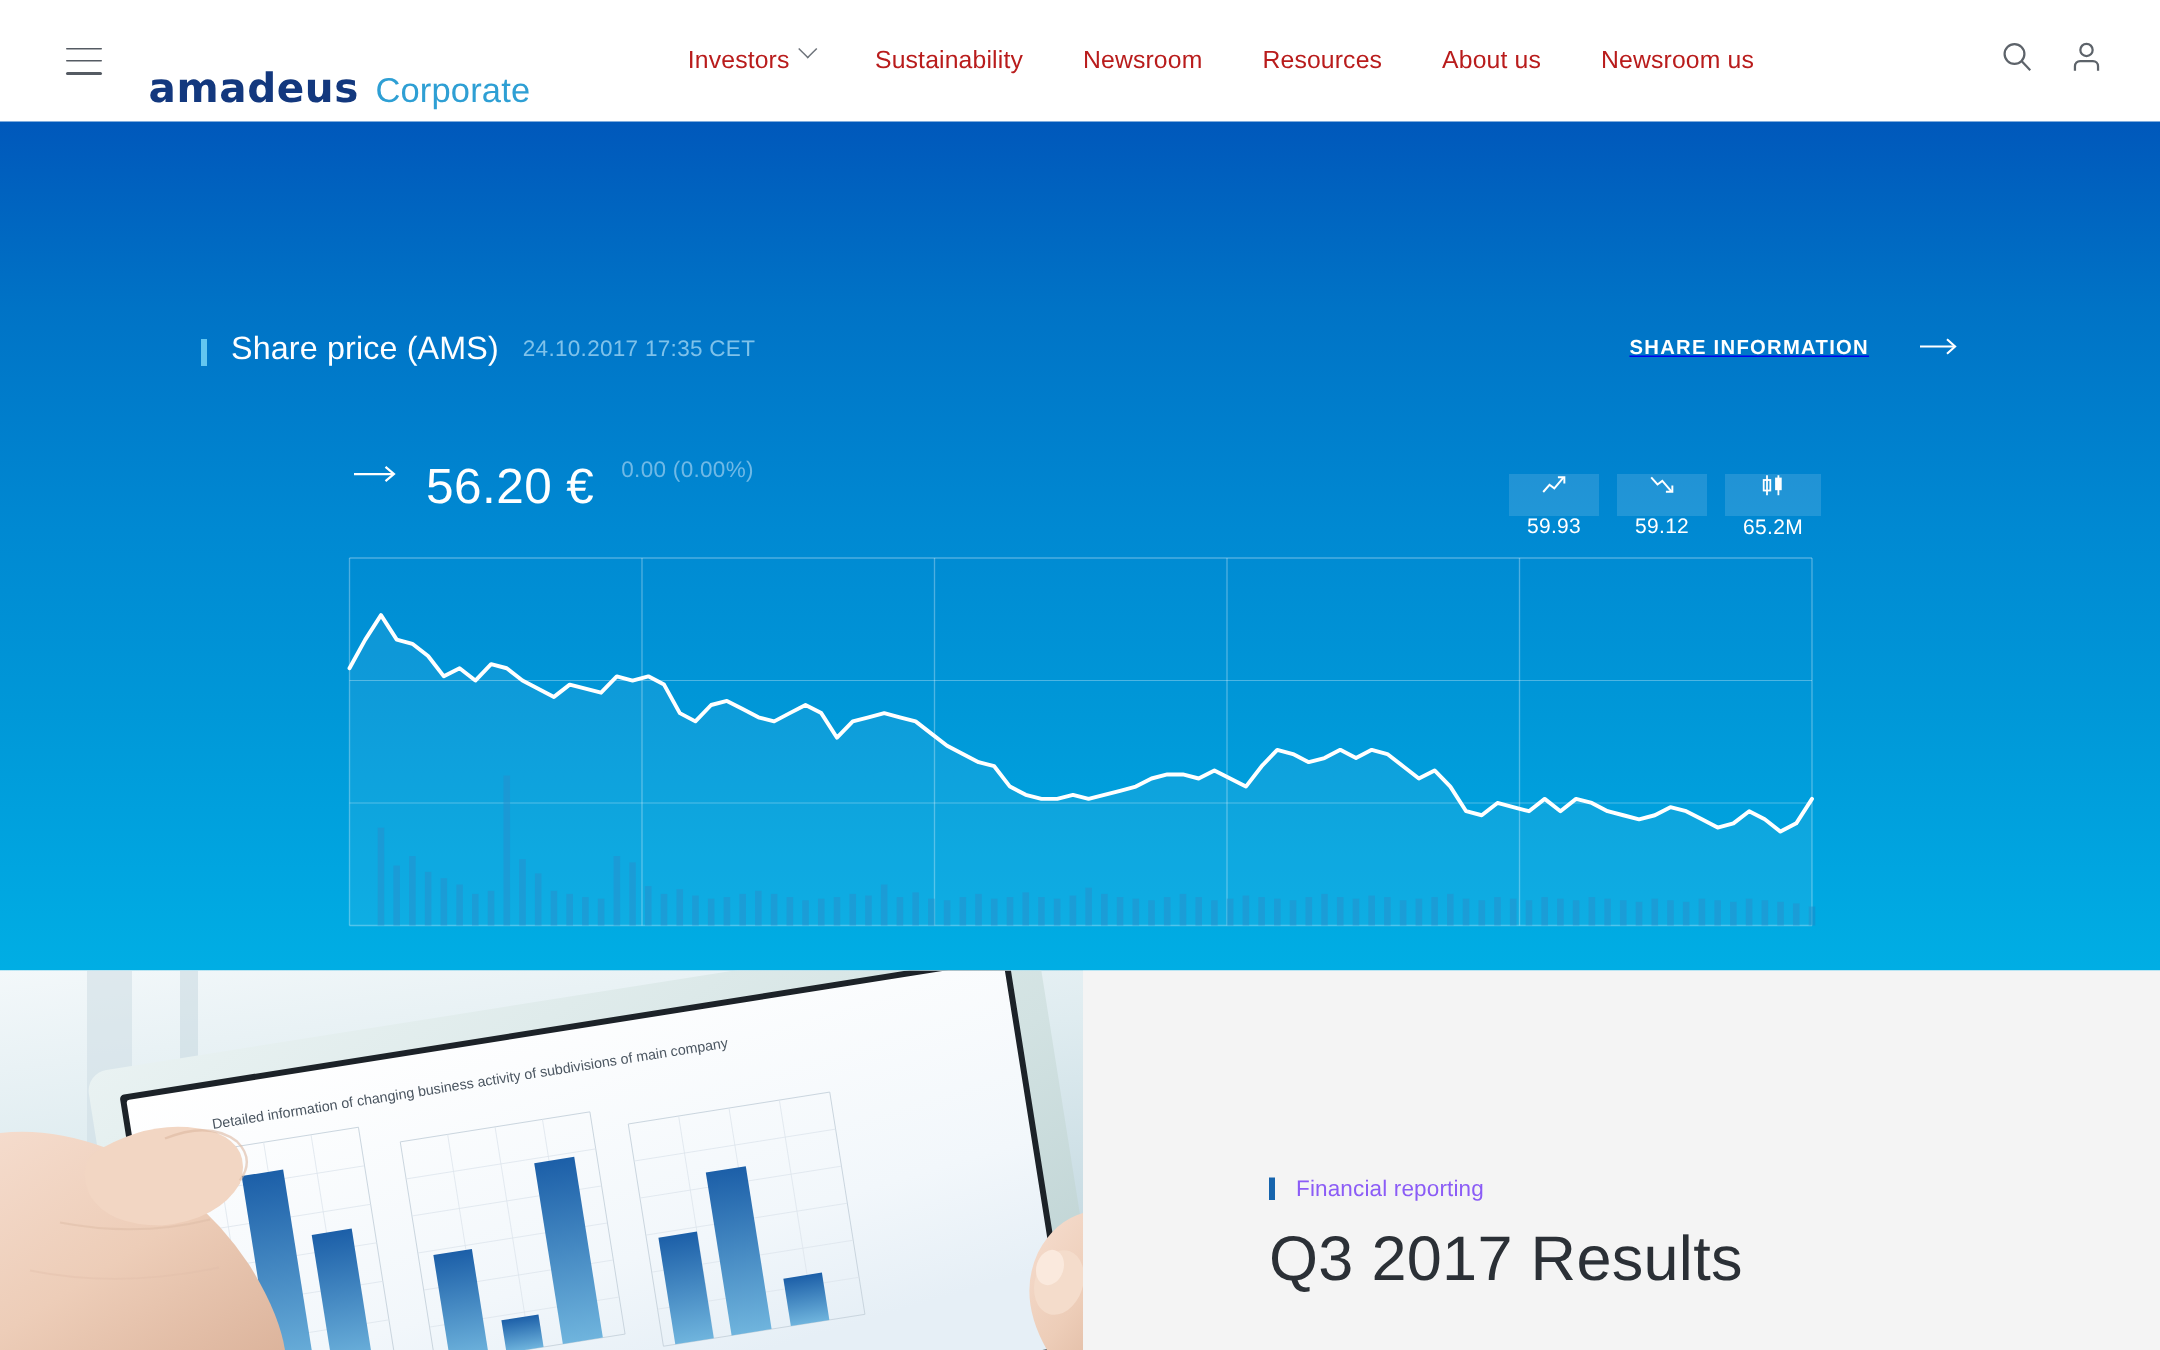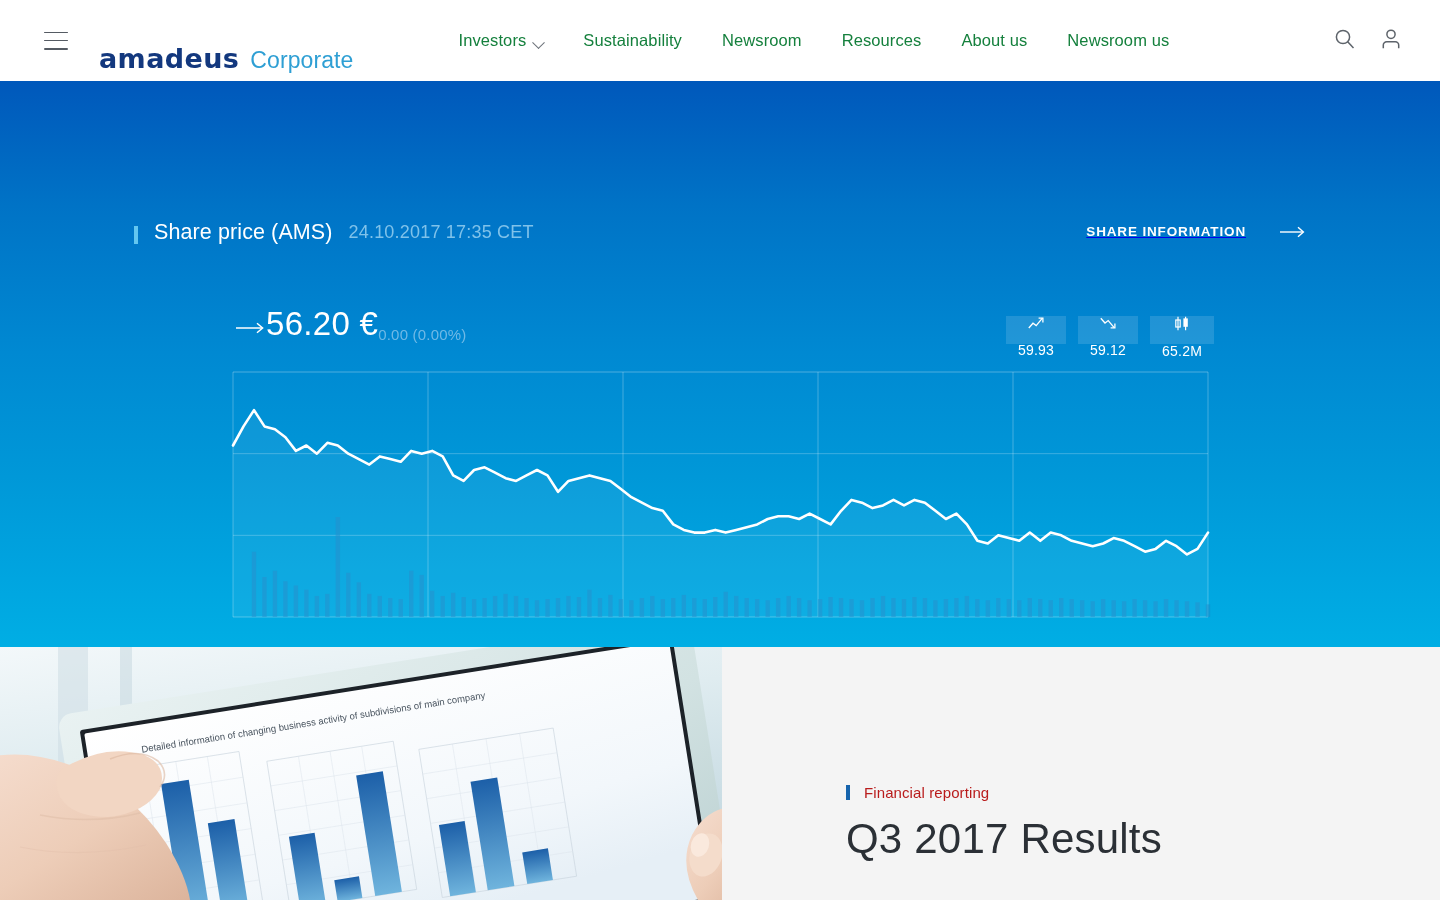--- a/index.html
+++ b/index.html
@@ -64,26 +64,26 @@
   }
 
   .mainmenu {
     display: flex;
     align-items: center;
     margin-left: 85px;
     gap: 0px;
   }
   .mainmenu a {
     font-size: 16.5px;
-    color: #15803d;
+    color: #b91c1c;
     text-decoration: none;
     padding: 0 20px;
     white-space: nowrap;
     display: flex;
-    align-items: flex-end;
+    align-items: flex-start;
     gap: 8px;
     letter-spacing: 0.1px;
   }
   .caret {
     display: inline-block;
     width: 9px;
     height: 9px;
     border-right: 1.4px solid #6d737a;
     border-bottom: 1.4px solid #6d737a;
     transform: rotate(45deg) translate(-2px,-2px);
@@ -129,21 +129,21 @@
     position: relative;
     top: 2px;
   }
   .hero-title {
     font-size: 21.5px;
     color: #ffffff;
     font-weight: 400;
     letter-spacing: 0.1px;
   }
   .hero-date {
-    font-size: 18px;
+    font-size: 15px;
     color: #7fc2ea;
     letter-spacing: 0.2px;
   }
 
   .share-info {
     position: absolute;
     right: 134px;
     top: 143px;
     display: flex;
     gap: 34px;
@@ -155,21 +155,22 @@
     color: #ffffff;
     letter-spacing: 0.85px;
   }
 
   
   .price-row {
     position: absolute;
     left: 236px;
     top: 224px;
     display: flex;
-    align-items: flex-end;
+    align-items: flex-start;
+    gap: 18px;
   }
   .price-arrow {
     font-size: 26px;
     color: #ffffff;
     line-height: 1;
     position: relative;
     top: -4px;
   }
   .price-value {
     font-size: 33px;
@@ -271,21 +272,21 @@
     align-items: center;
     gap: 14px;
   }
   .kicker-tick {
     width: 4px; height: 15px;
     background: #1664ad;
     display: inline-block;
   }
   .kicker-text {
     font-size: 15px;
-    color: #b91c1c;
+    color: #8b5cf6;
     letter-spacing: 0.1px;
   }
   .panel-title {
     position: absolute;
     left: 124px;
     top: 168px;
     font-size: 42px;
     font-weight: 300;
     color: #2b3036;
     letter-spacing: 0.2px;

